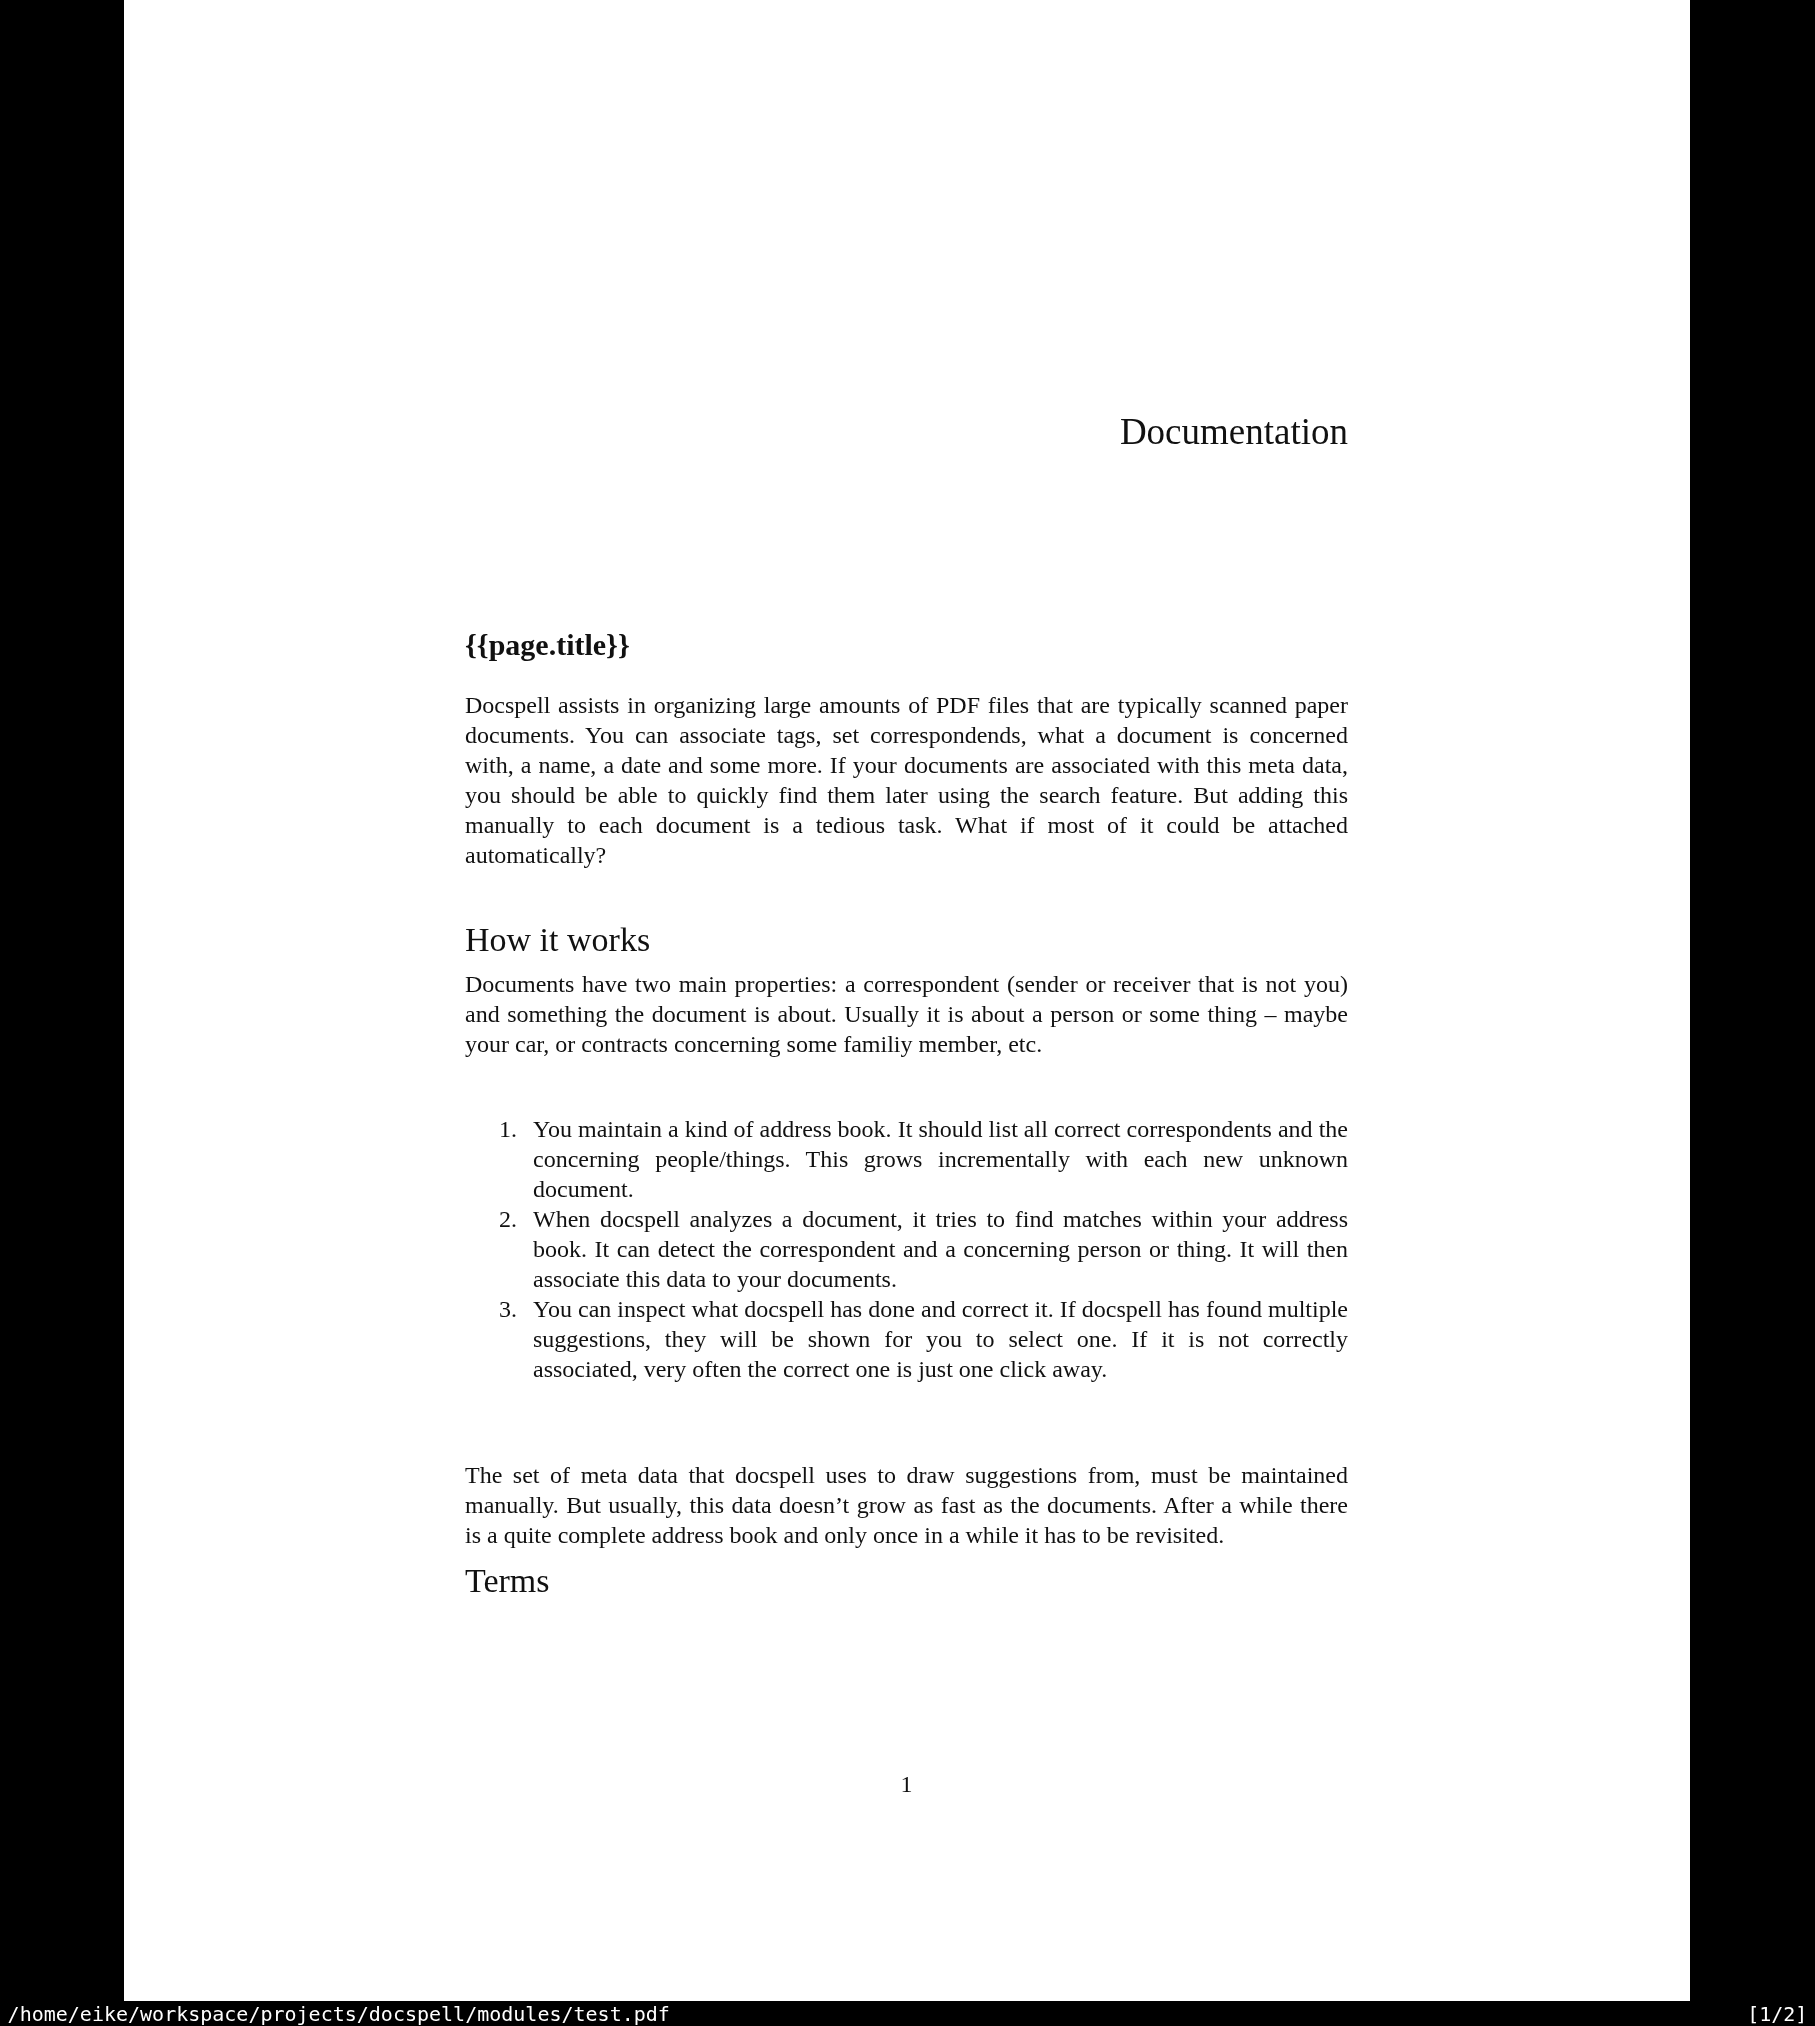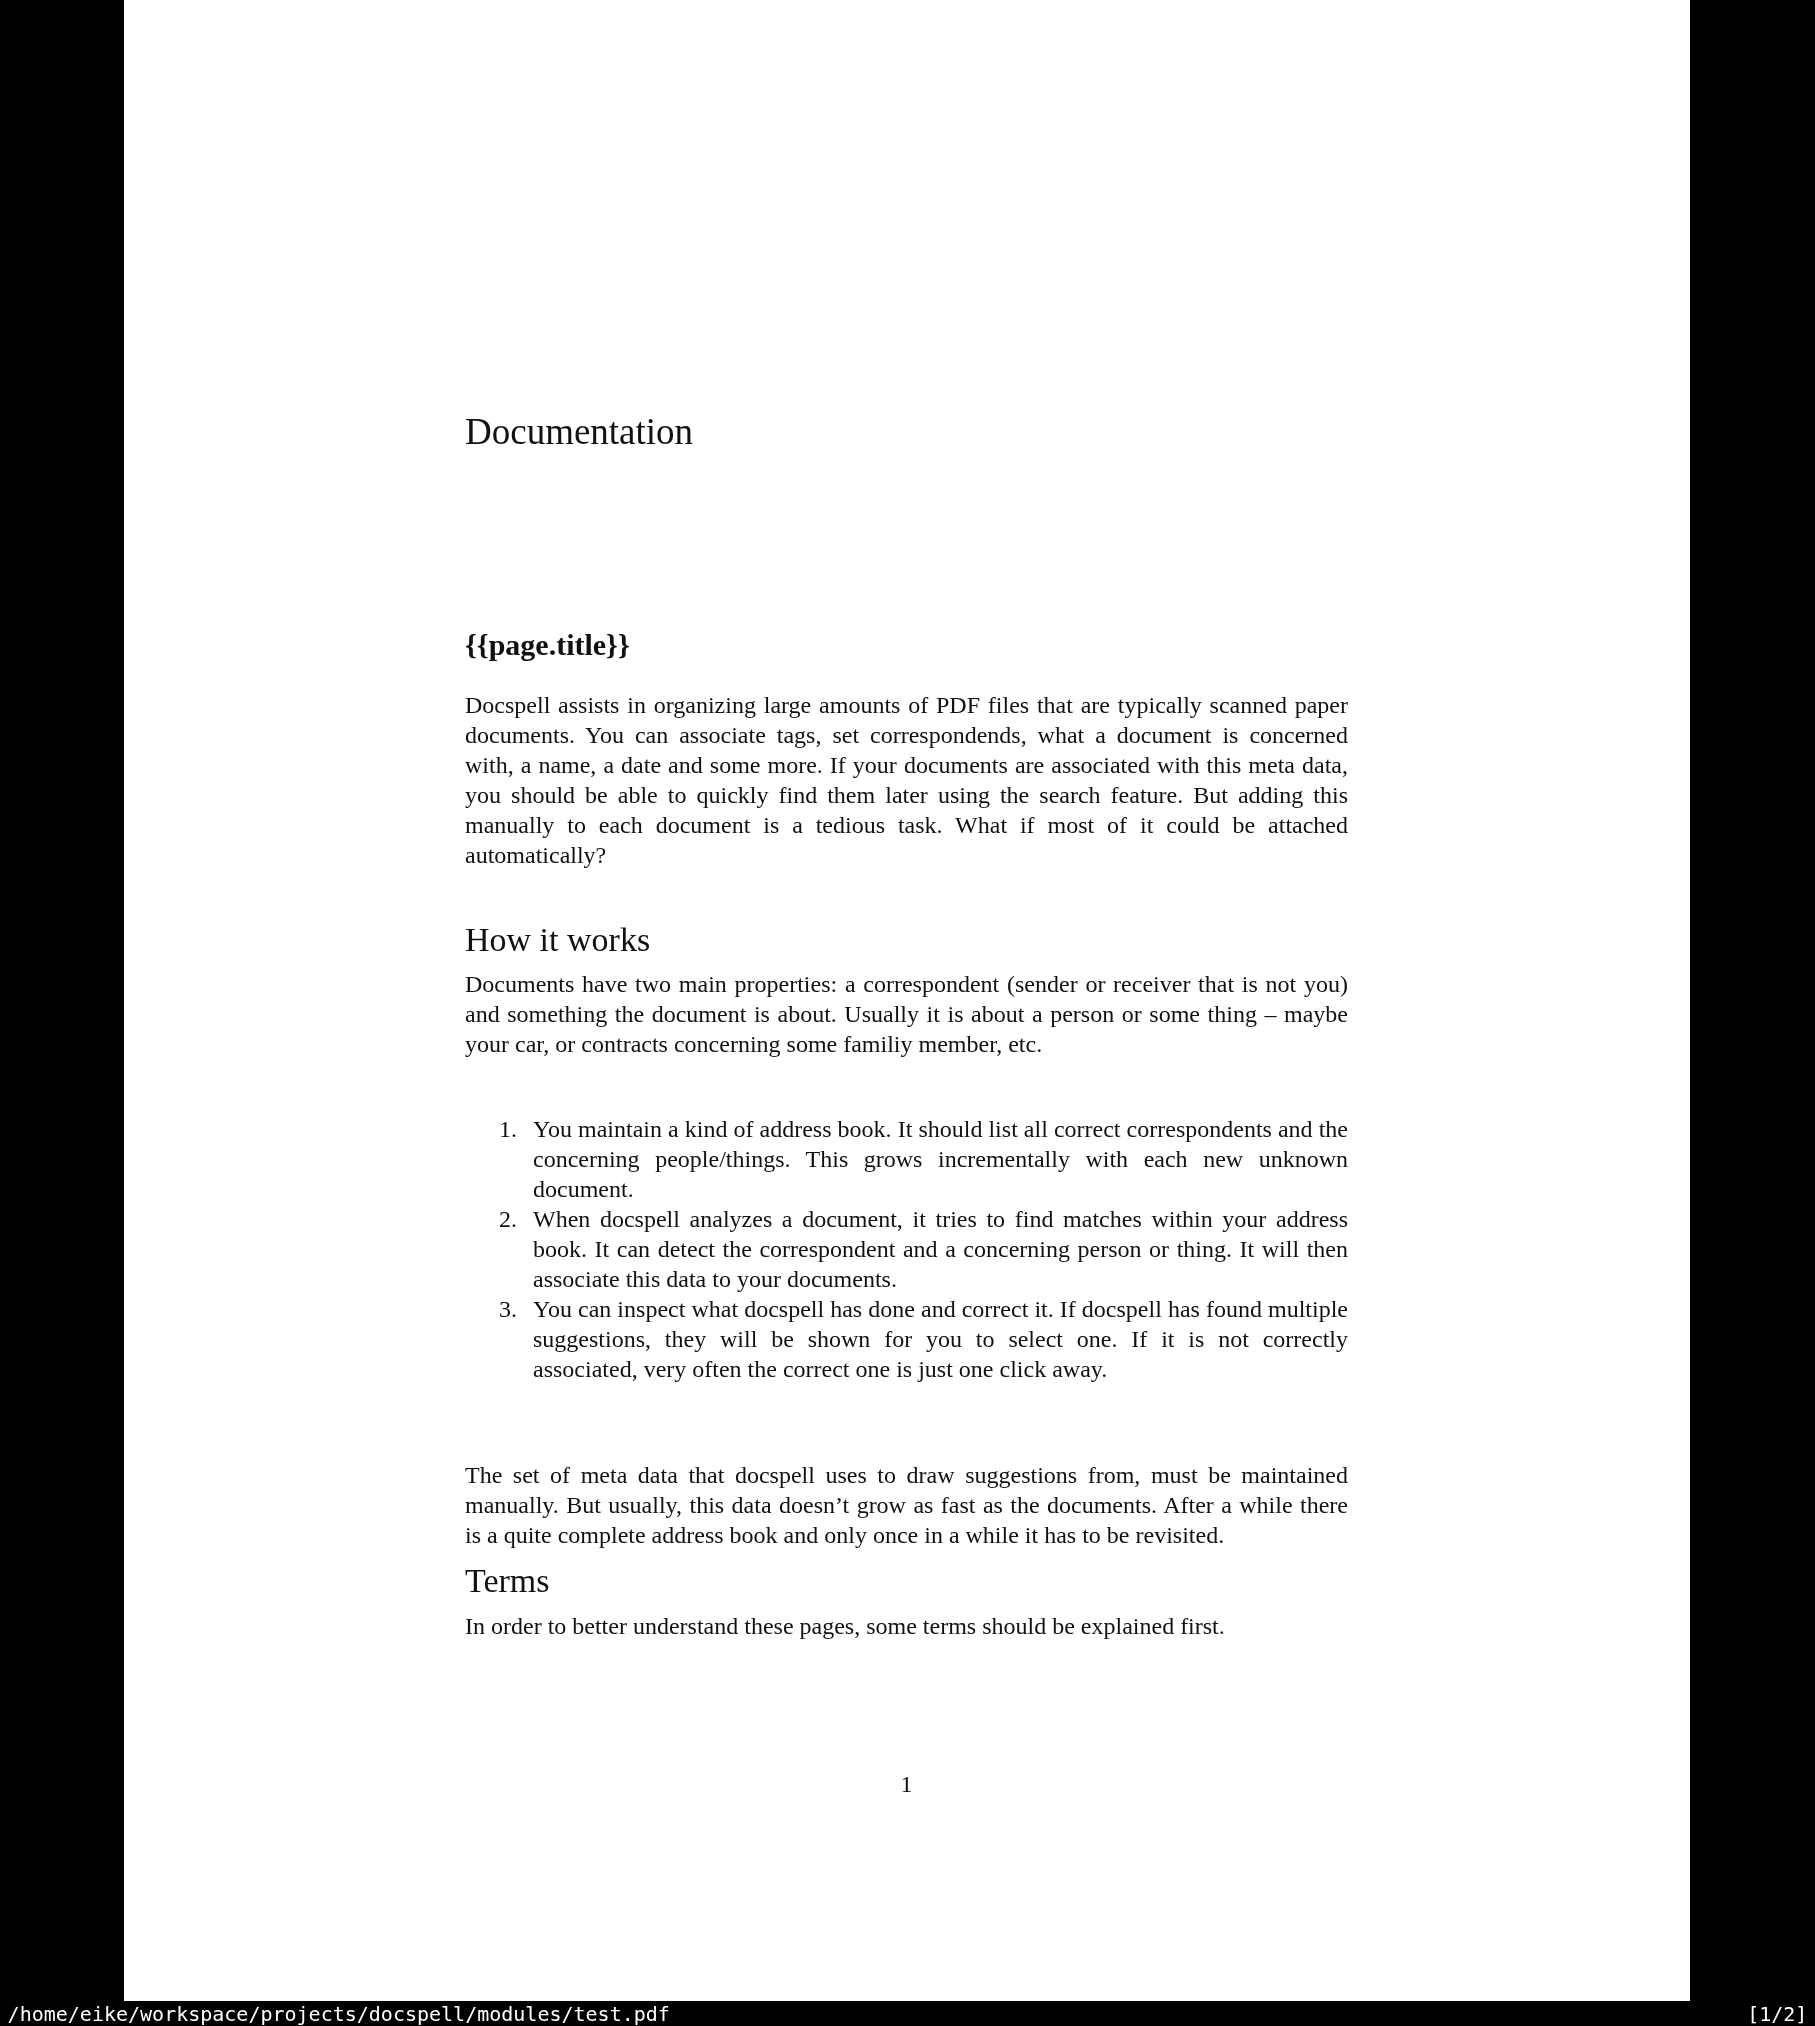--- a/index.html
+++ b/index.html
@@ -38,21 +38,21 @@
     line-height: 30px;
   }
   .content > * {
     position: absolute;
     left: 0;
     width: 100%;
     margin: 0;
   }
   .doc-title {
     top: 410px;
-    text-align: left;
+    text-align: right;
     font-size: 37px;
     line-height: 44px;
     font-weight: normal;
   }
   .sec-heading {
     top: 627px;
     font-size: 30px;
     line-height: 1.2;
     font-weight: bold;
   }
@@ -127,21 +127,20 @@
       <ol class="doc-list">
         <li>You maintain a kind of address book. It should list all correct correspondents and the concerning people/things. This grows incrementally with each new unknown document.</li>
         <li>When docspell analyzes a document, it tries to find matches within your address book. It can detect the correspondent and a concerning person or thing. It will then associate this data to your documents.</li>
         <li>You can inspect what docspell has done and correct it. If docspell has found multiple suggestions, they will be shown for you to select one. If it is not correctly associated, very often the correct one is just one click away.</li>
       </ol>
 
       <p class="para para-3">The set of meta data that docspell uses to draw suggestions from, must be maintained manually. But usually, this data doesn’t grow as fast as the documents. After a while there is a quite complete address book and only once in a while it has to be revisited.</p>
 
       <h3 class="sub-heading sub-2">Terms</h3>
 
-      <p class="para para-4">In order to better understand these pages, some terms should be explained first.</p>
 
       <div class="page-number">1</div>
 
     </div>
   </div>
 
   <div class="statusbar">
     <span>/home/eike/workspace/projects/docspell/modules/test.pdf</span>
     <span>[1/2]</span>
   </div>

